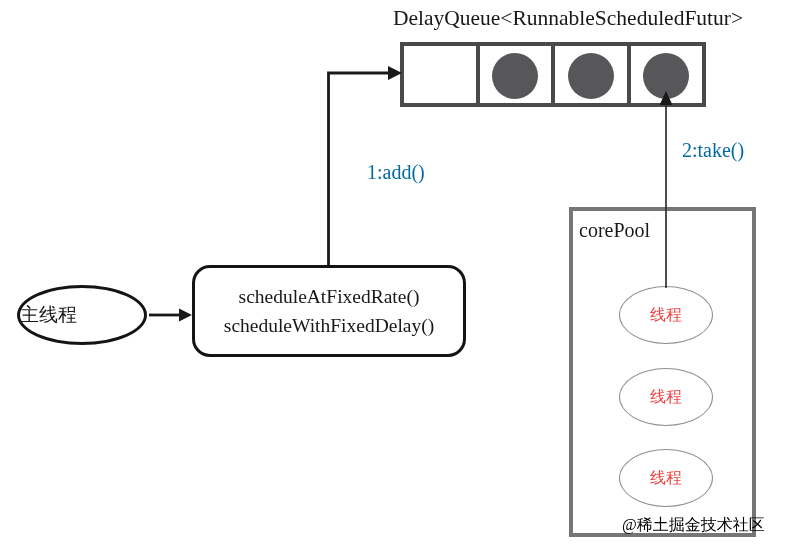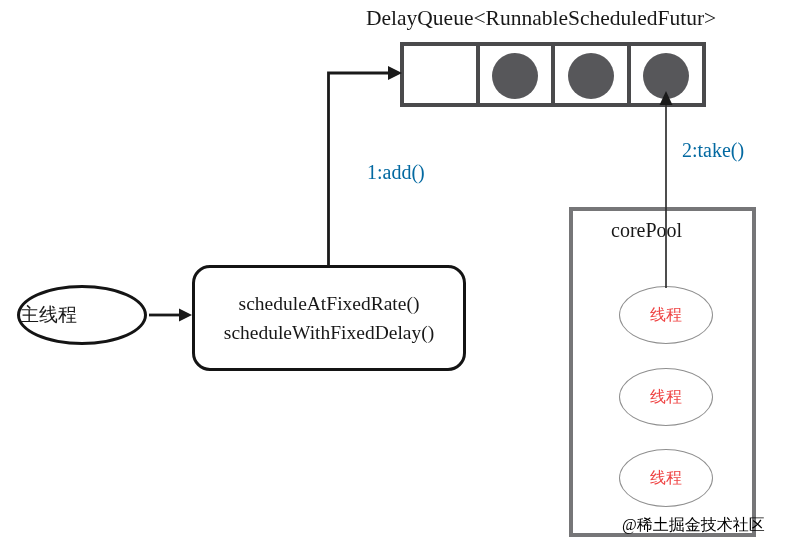--- a/index.html
+++ b/index.html
@@ -10,21 +10,21 @@
     width: 789px;
     height: 555px;
     background: #ffffff;
     overflow: hidden;
   }
   .abs { position: absolute; }
 
   
   .queue-title {
     left: 366px; top: 6px; width: 404px;
-    text-align: left;
+    text-align: center;
     font-size: 21.5px;
     color: #181818;
     white-space: nowrap;
   }
 
   
   .queue-box {
     left: 400px; top: 42px;
     width: 306px; height: 65px;
     border: 4px solid #4a4a4c;
@@ -67,21 +67,21 @@
     justify-content: flex-start;
     font-size: 19px;
     color: #181818;
     background: #ffffff;
     z-index: 1;
   }
 
   
   .scheduler-box {
     left: 192px; top: 265px;
-    width: 274px; height: 106px;
+    width: 274px; height: 92px;
     border: 3px solid #141414;
     border-radius: 18px;
     display: flex;
     flex-direction: column;
     align-items: center;
     justify-content: center;
     background: #ffffff;
     z-index: 1;
   }
   .scheduler-box .line {
@@ -97,21 +97,20 @@
     width: 187px; height: 330px;
     border: 4px solid #767678;
     background: #ffffff;
     z-index: 1;
   }
   .core-pool-label {
     position: absolute;
     left: 6px; top: 8px;
     font-size: 20px;
     color: #181818;
-    margin-left: 32px;
   }
   .thread {
     position: absolute;
     left: 46px;
     width: 94px; height: 58px;
     border: 1.5px solid #8f8f8f;
     border-radius: 50%;
     display: flex;
     align-items: center;
     justify-content: center;

